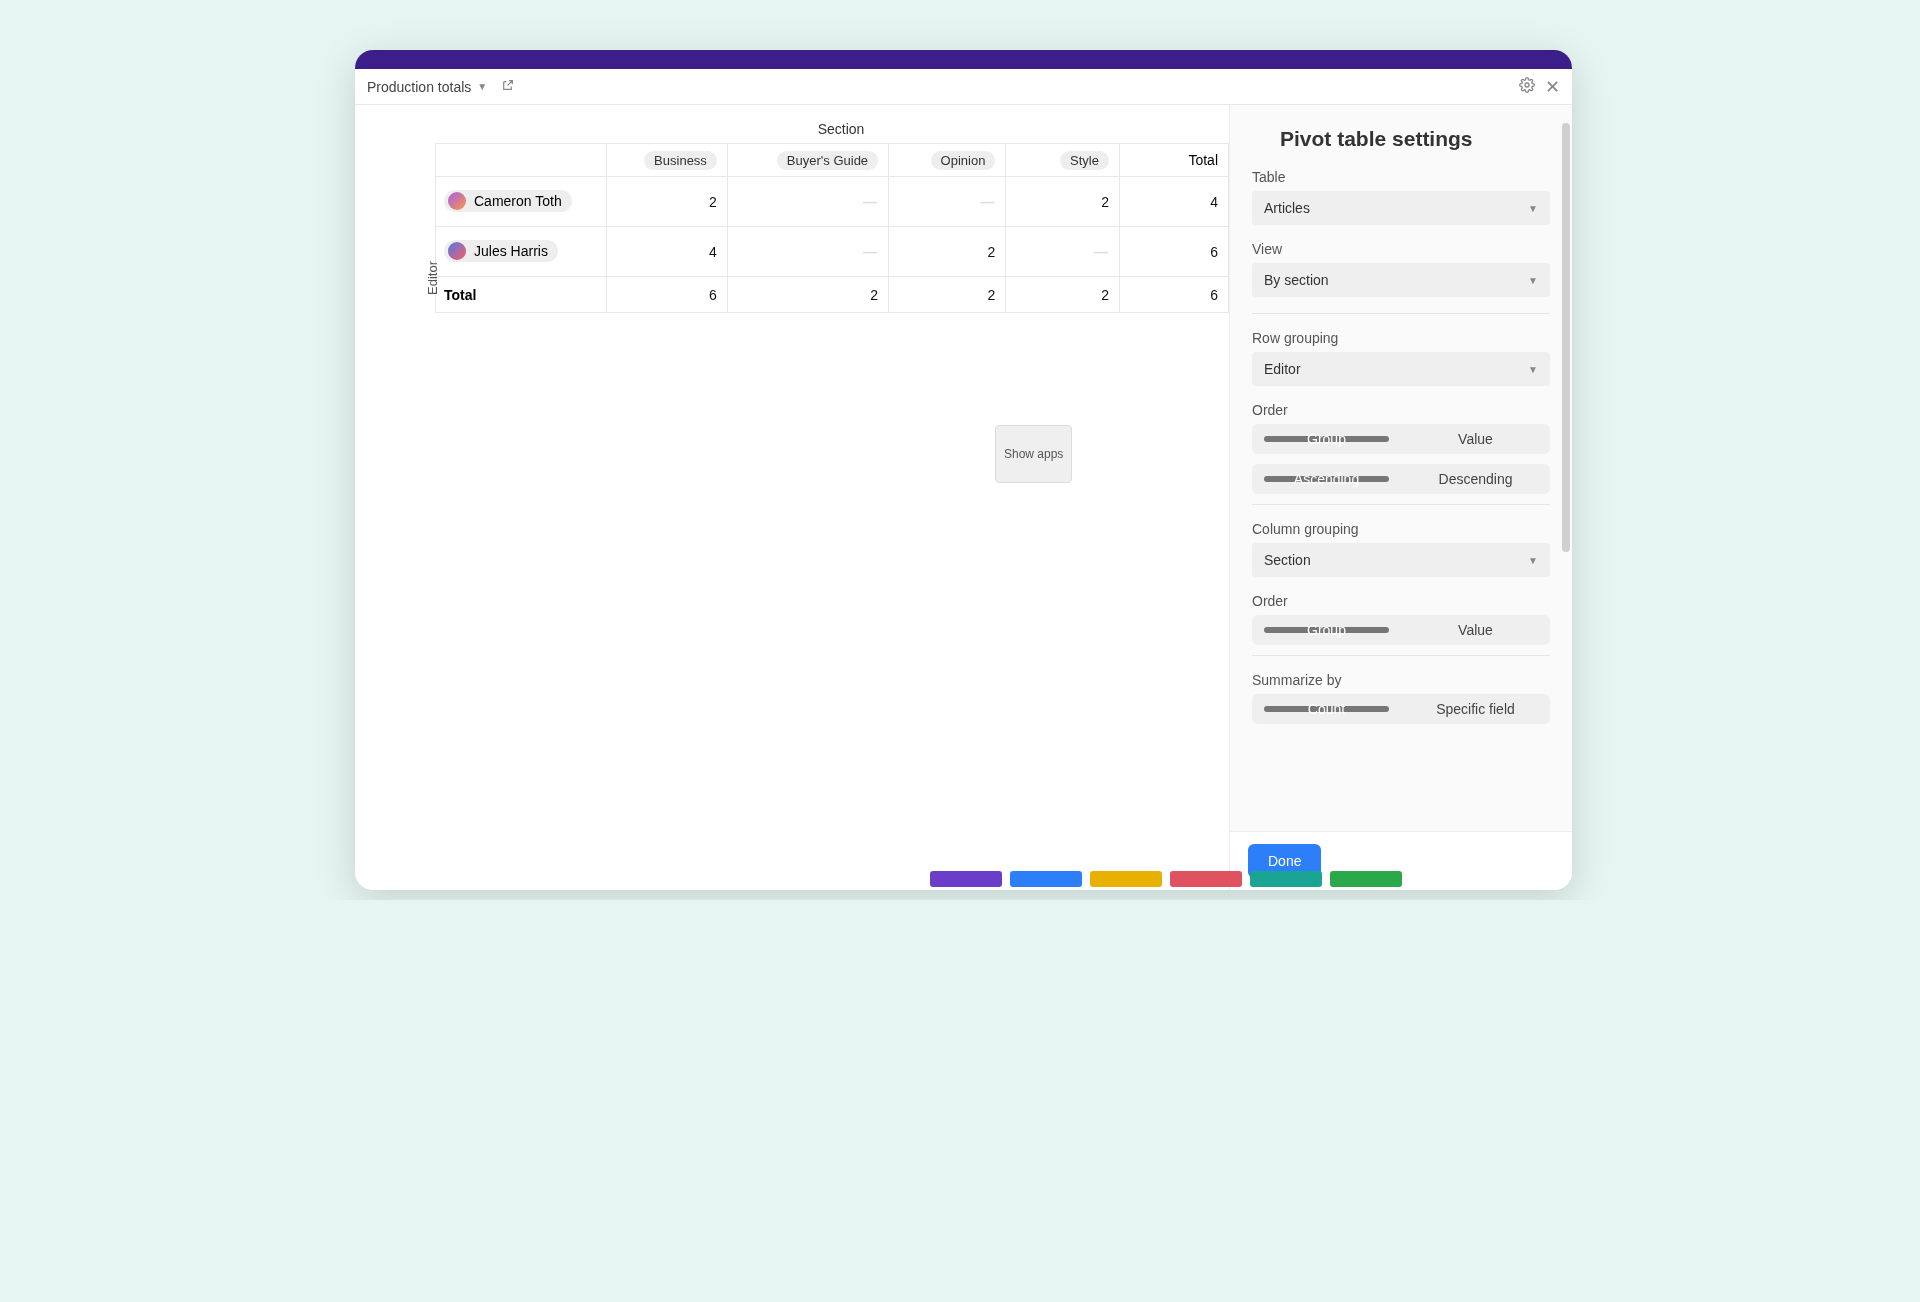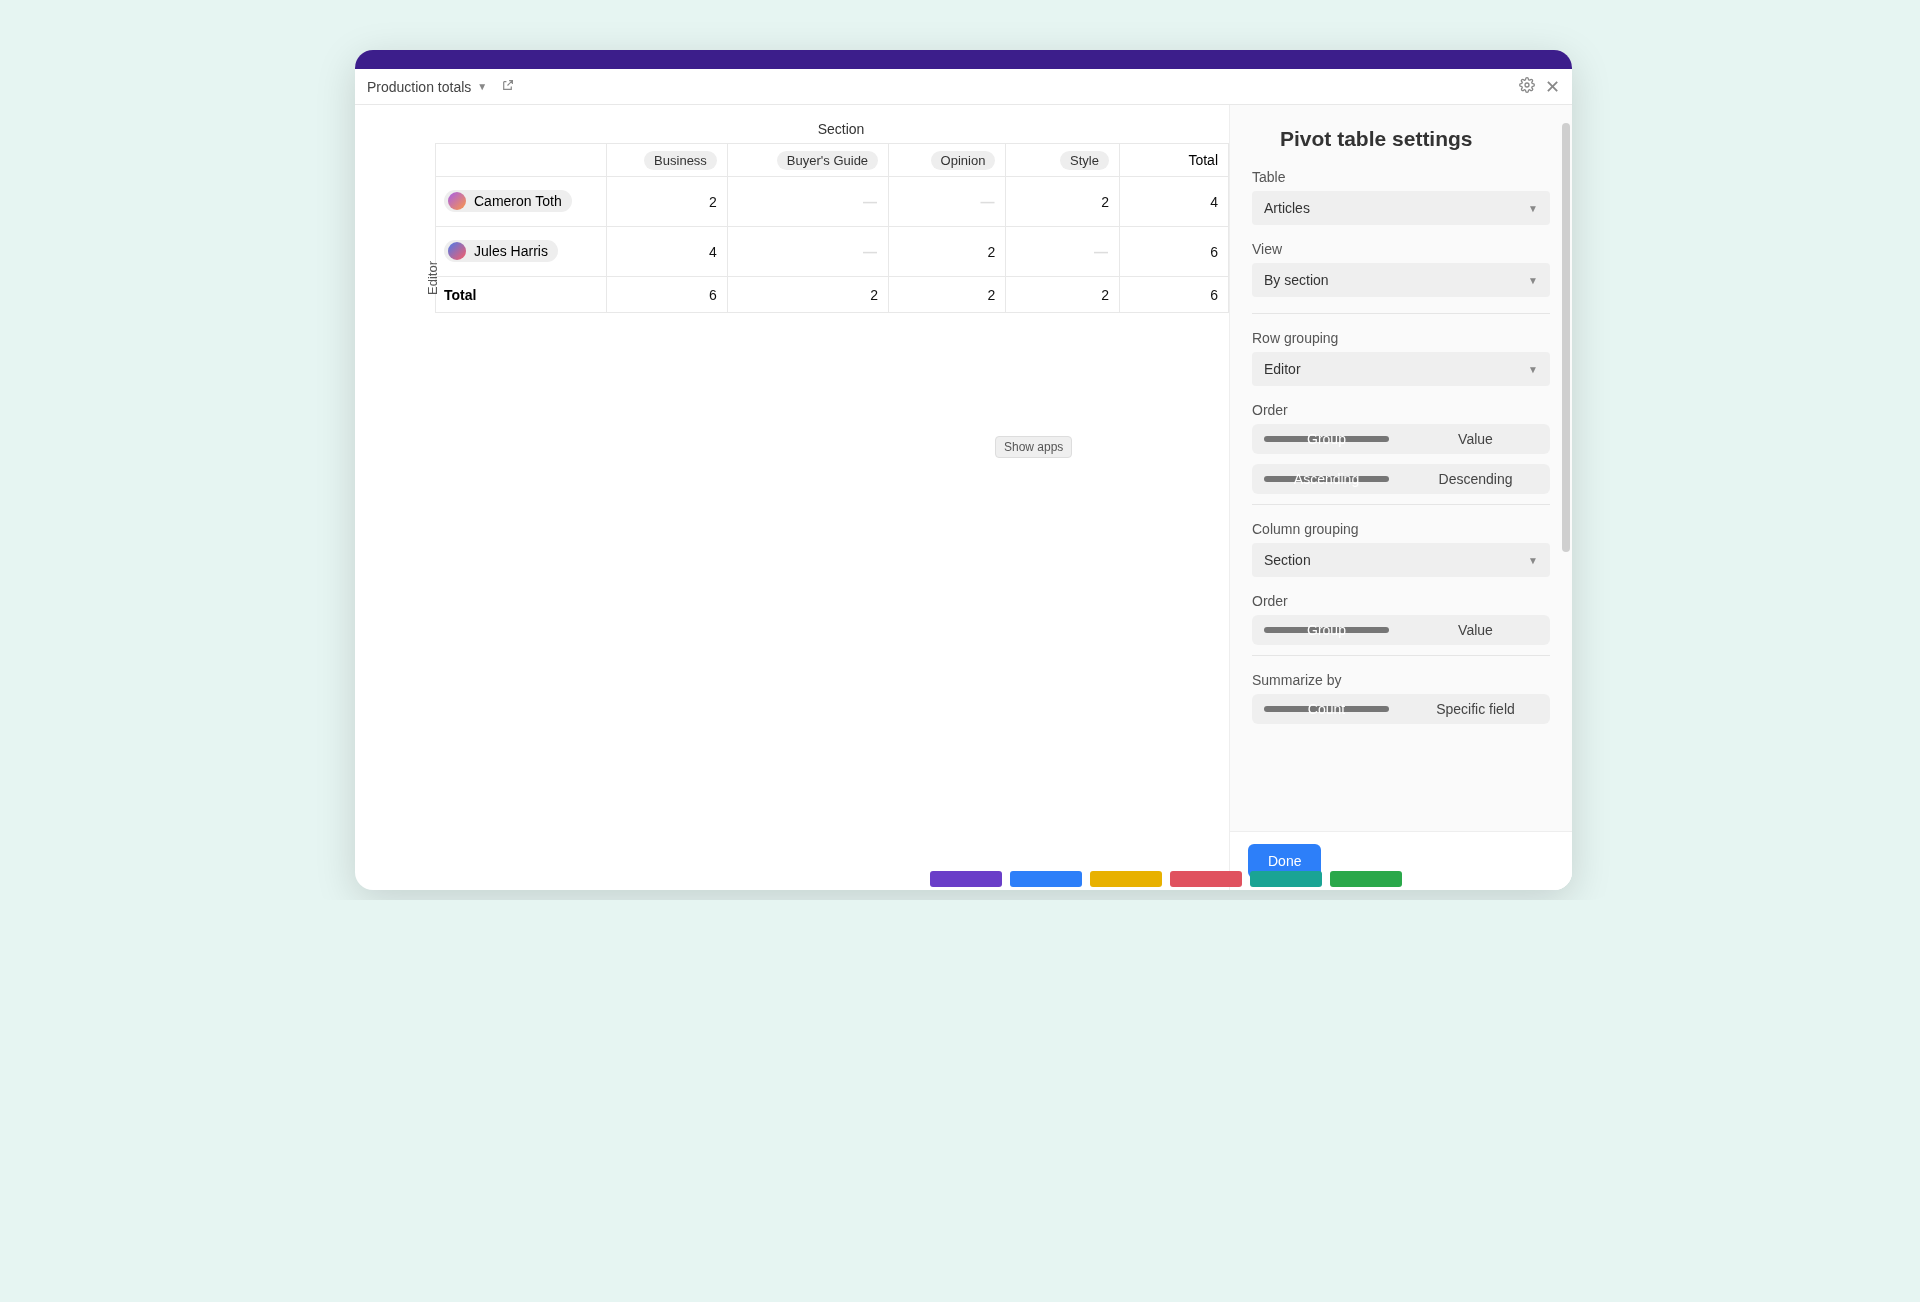--- a/index.html
+++ b/index.html
@@ -48,21 +48,21 @@
 .rowhead { text-align:left; padding-left:8px; width:192px; }
 .datacell { text-align:right; padding-right:10px; width:130px; color:#111; }
 .totcell { font-weight:500; }
 .rowhead-inner { display:inline-flex; align-items:center; gap:8px; background:#eee; border-radius:12px; padding:2px 10px 2px 4px; }
 .avatar { width:18px; height:18px; border-radius:50%; display:inline-block; }
 .av0 { background: linear-gradient(135deg,#f7b731,#eb3b5a); }
 .av1 { background: linear-gradient(135deg,#a55eea,#fd9644); }
 .av2 { background: linear-gradient(135deg,#4b7bec,#fc5c65); }
 .dash { color:#ddd; font-weight:700; letter-spacing:1px; }
 .editor-vlabel { position:absolute; left: 70px; top: 190px; transform: rotate(-90deg); transform-origin:left top; font-size:13px; color:#555; }
-.tooltip-pop { position:absolute; left:640px; top:331px; background:#efefef; border:1px solid #ddd; border-radius:4px; font-size:12px; color:#555; padding:3px 8px;text-align:right; }
+.tooltip-pop { position:absolute; left:640px; top:320px; background:#efefef; border:1px solid #ddd; border-radius:4px; font-size:12px; color:#555; padding:21px 8px;text-align:right; }
 .scrollbar-track { position:absolute; right:2px; top:18px; bottom:48px; width:8px; background:transparent; }
 .scrollbar-thumb { position:absolute; top:0; width:8px; height:65%; background:#cfcfcf; border-radius:4px; }
 .bg-strip { position:absolute; left:130px; right:48px; bottom:8px; height:26px; display:flex; gap:8px; }
 .bg-chip { height:16px; border-radius:3px; margin-top:5px; }
 </style>
 </head>
 <body>
 
 <div class="outer">
   <div class="app-chrome">

